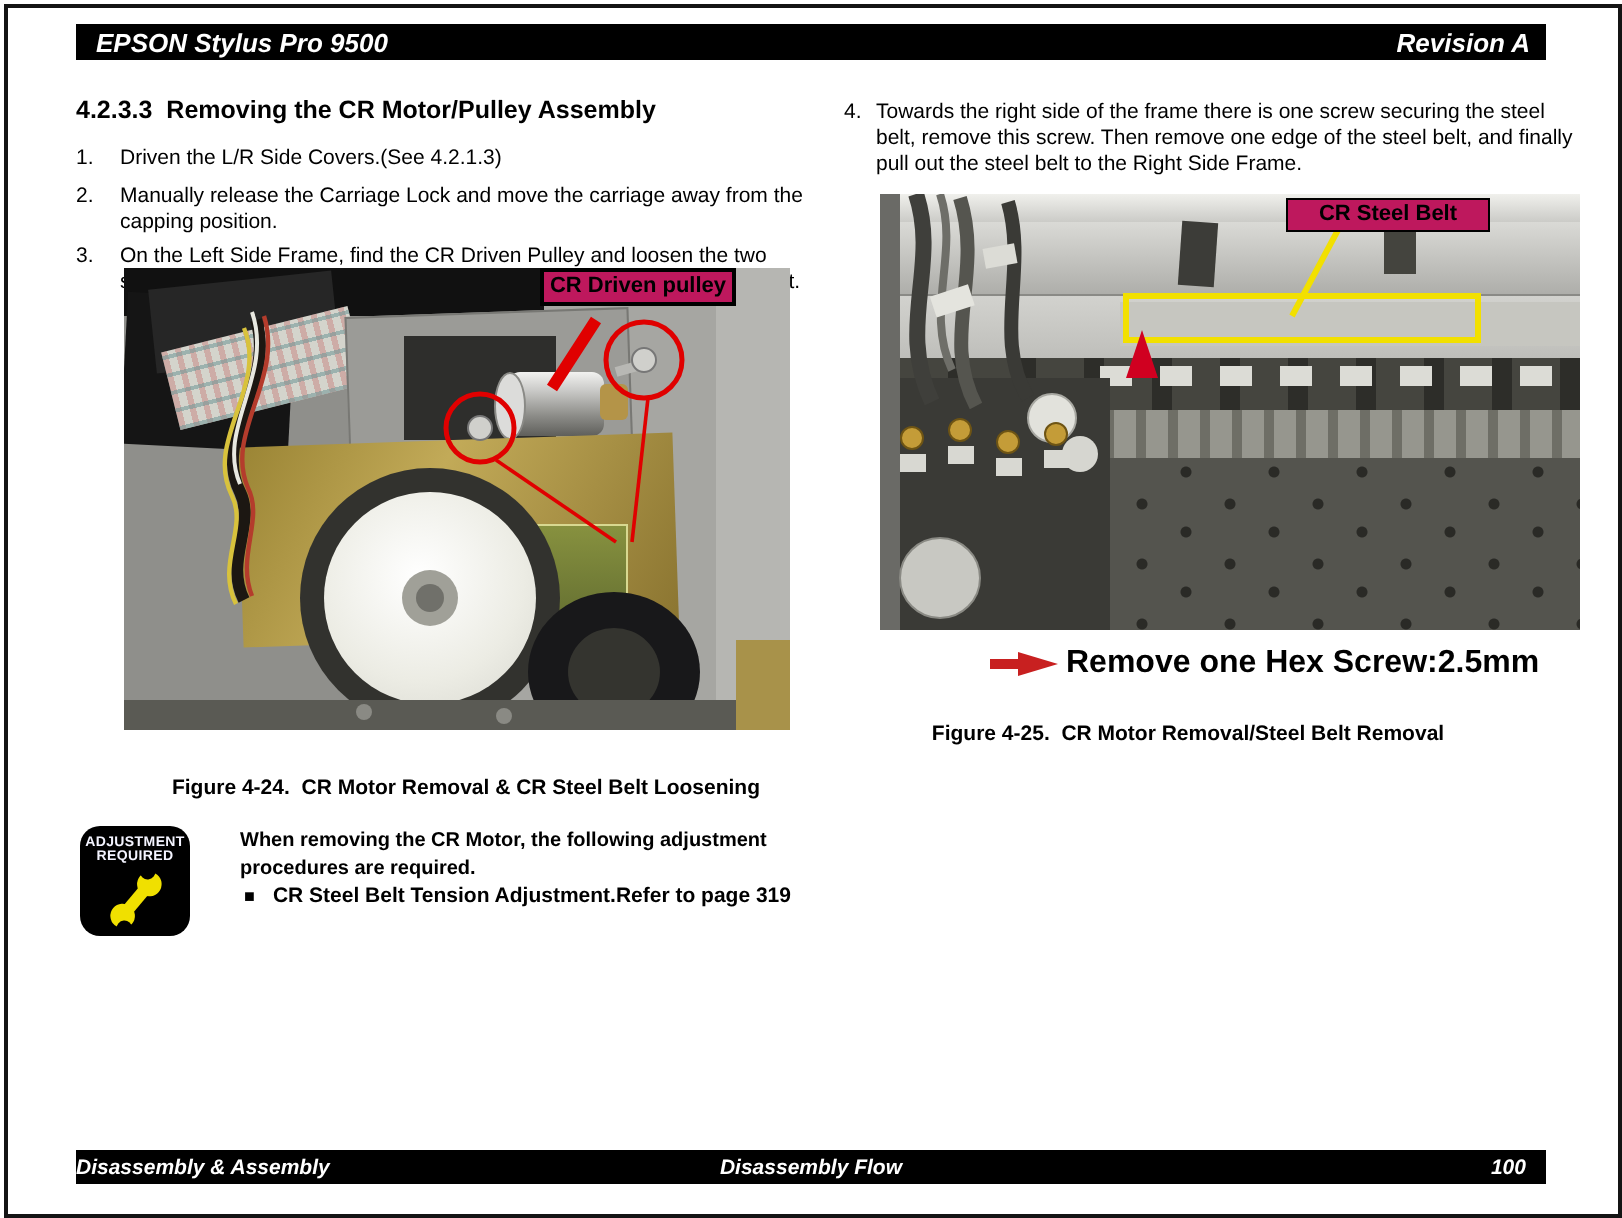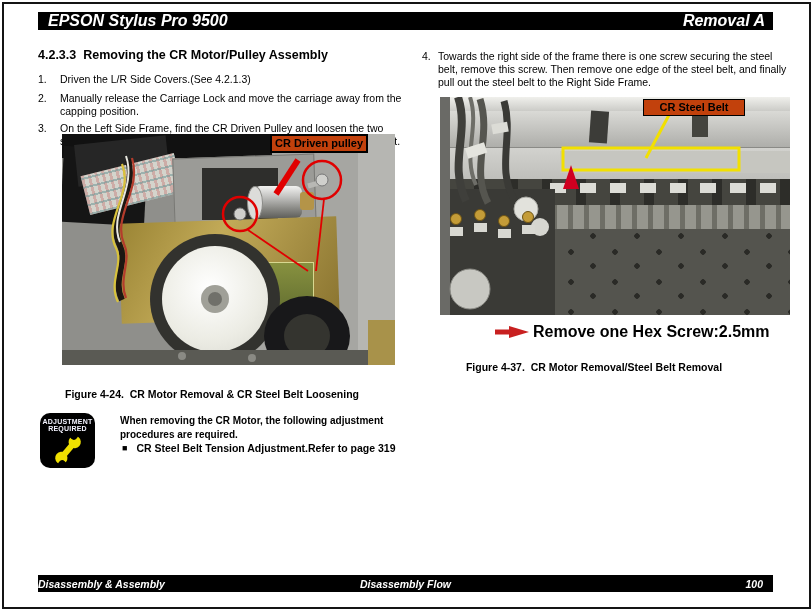--- a/index.html
+++ b/index.html
@@ -1,39 +1,39 @@
 <!DOCTYPE html>
 <html><head>
 <meta charset="utf-8">
 <style>
   html,body{margin:0;padding:0;background:#ffffff;}
   body{width:811px;height:609px;position:relative;overflow:hidden;
        font-family:"Liberation Sans","DejaVu Sans",sans-serif;color:#000;}
   .abs{position:absolute;}
   .pre{white-space:pre-wrap;}
   .bar{background:#000;color:#fff;display:flex;align-items:center;
-       font-weight:bold;font-style:italic;font-size:16px;}
+       font-weight:bold;font-style:italic;font-size:13px;}
   .bar .mid{position:absolute;left:0;right:0;text-align:center;}
   .step-num{font-size:10.5px;}
   .step-text{font-size:10.5px;line-height:13px;}
   .caption{font-size:10.5px;font-weight:bold;text-align:center;}
-  .callout{background:#c2410c;border:2px solid #000;font-weight:bold;
+  .callout{background:#be185d;border:2px solid #000;font-weight:bold;
            text-align:center;box-sizing:border-box;z-index:5;}
   .photo{overflow:hidden;background:#8f8f8b;}
   .photo > div{position:absolute;}
   svg.overlay{position:absolute;left:0;top:0;z-index:4;}
 </style>
 </head>
 <body>
 
 <div class="abs" style="left:2px;top:2px;width:805px;height:603px;border:2px solid #141414;"></div>
 
 <div class="abs bar" style="left:38px;top:12px;width:735px;height:18px;">
   <span style="padding-left:10px;z-index:1;">EPSON Stylus Pro 9500</span>
-  <span style="margin-left:auto;padding-right:8px;z-index:1;">Removal A</span>
+  <span style="margin-left:auto;padding-right:8px;z-index:1;">Revision A</span>
 </div>
 
 <div class="abs pre" style="left:38px;top:48px;font-size:12.5px;font-weight:bold;">4.2.3.3  Removing the CR Motor/Pulley Assembly</div>
 
 <div class="abs step-num" style="left:38px;top:73px;">1.</div>
 <div class="abs step-text pre" style="left:60px;top:73px;width:360px;">Driven the L/R Side Covers.(See 4.2.1.3)</div>
 
 <div class="abs step-num" style="left:38px;top:92px;">2.</div>
 <div class="abs step-text pre" style="left:60px;top:92px;width:360px;">Manually release the Carriage Lock and move the carriage away from the
 capping position.</div>
@@ -90,21 +90,21 @@
     <line x1="236" y1="26" x2="214" y2="60" stroke="#e00000" stroke-width="6"></line>
     <circle cx="178" cy="80" r="17" fill="none" stroke="#e00000" stroke-width="2.5"></circle>
     <circle cx="260" cy="46" r="19" fill="none" stroke="#e00000" stroke-width="2.5"></circle>
     <line x1="186" y1="96" x2="246" y2="137" stroke="#e00000" stroke-width="1.8"></line>
     <line x1="262" y1="65" x2="254" y2="137" stroke="#e00000" stroke-width="1.8"></line>
   </svg>
 
   <div class="abs callout" style="left:208px;top:0;width:98px;height:19px;font-size:11px;line-height:15px;">CR Driven pulley</div>
 </div>
 
-<div class="abs caption pre" style="left:32px;top:388px;width:360px;">Figure 4-24.  CR Motor Removal &amp; CR Steel Belt Loosening</div>
+<div class="abs caption pre" style="left:53px;top:388px;width:360px;">Figure 4-24.  CR Motor Removal &amp; CR Steel Belt Loosening</div>
 
 <div class="abs photo" style="left:440px;top:97px;width:350px;height:218px;background:#b4b4b0;">
   <div style="left:0;top:0;width:350px;height:16px;background:linear-gradient(180deg,#f0f0ec,#c6c6c2);"></div>
   <div style="left:0;top:14px;width:350px;height:36px;background:linear-gradient(180deg,#dadad6,#aeaeaa);"></div>
   <div style="left:150px;top:14px;width:18px;height:32px;background:#3c3c38;transform:rotate(4deg);"></div>
   <div style="left:252px;top:12px;width:16px;height:28px;background:#44443e;"></div>
   <div style="left:0;top:50px;width:350px;height:32px;border-top:1px solid #8a8a86;border-bottom:2px solid #7a7a76;
        background:linear-gradient(180deg,#d2d2ce,#bebeba);"></div>
   <div style="left:120px;top:54px;width:230px;height:22px;background:#c6c6c0;"></div>
   <div style="left:0;top:82px;width:350px;height:34px;background:#45453f;
@@ -145,21 +145,21 @@
 
   <div class="abs callout" style="left:203px;top:2px;width:102px;height:17px;font-size:11px;line-height:15px;border-width:1px;">CR Steel Belt</div>
 </div>
 
 <svg class="abs" style="left:495px;top:326px;" width="34" height="12" viewBox="0 0 34 12">
   <rect x="0" y="3.5" width="16" height="5" fill="#c82020"></rect>
   <polygon points="14,0 34,6 14,12" fill="#c82020"></polygon>
 </svg>
 <div class="abs" style="left:533px;top:323px;font-size:16px;font-weight:bold;">Remove one Hex Screw:2.5mm</div>
 
-<div class="abs caption pre" style="left:414px;top:361px;width:360px;">Figure 4-37.  CR Motor Removal/Steel Belt Removal</div>
+<div class="abs caption pre" style="left:414px;top:361px;width:360px;">Figure 4-25.  CR Motor Removal/Steel Belt Removal</div>
 
 <div class="abs" style="left:40px;top:413px;width:55px;height:55px;background:#000;border-radius:10px;text-align:center;">
   <div style="color:#f4f4ff;font-size:7px;font-weight:bold;margin-top:5px;letter-spacing:.2px;">ADJUSTMENT</div>
   <div style="color:#f4f4ff;font-size:7px;font-weight:bold;letter-spacing:.2px;">REQUIRED</div>
   <svg width="36" height="34" viewBox="0 0 36 36" style="margin-top:1px;">
     <g transform="rotate(40 18 18)">
       <circle cx="18" cy="7" r="6.5" fill="#f0e000"></circle>
       <circle cx="18" cy="29" r="6.5" fill="#f0e000"></circle>
       <rect x="14.8" y="6" width="6.4" height="24" fill="#f0e000"></rect>
       <circle cx="13" cy="2.5" r="4.2" fill="#000"></circle>

